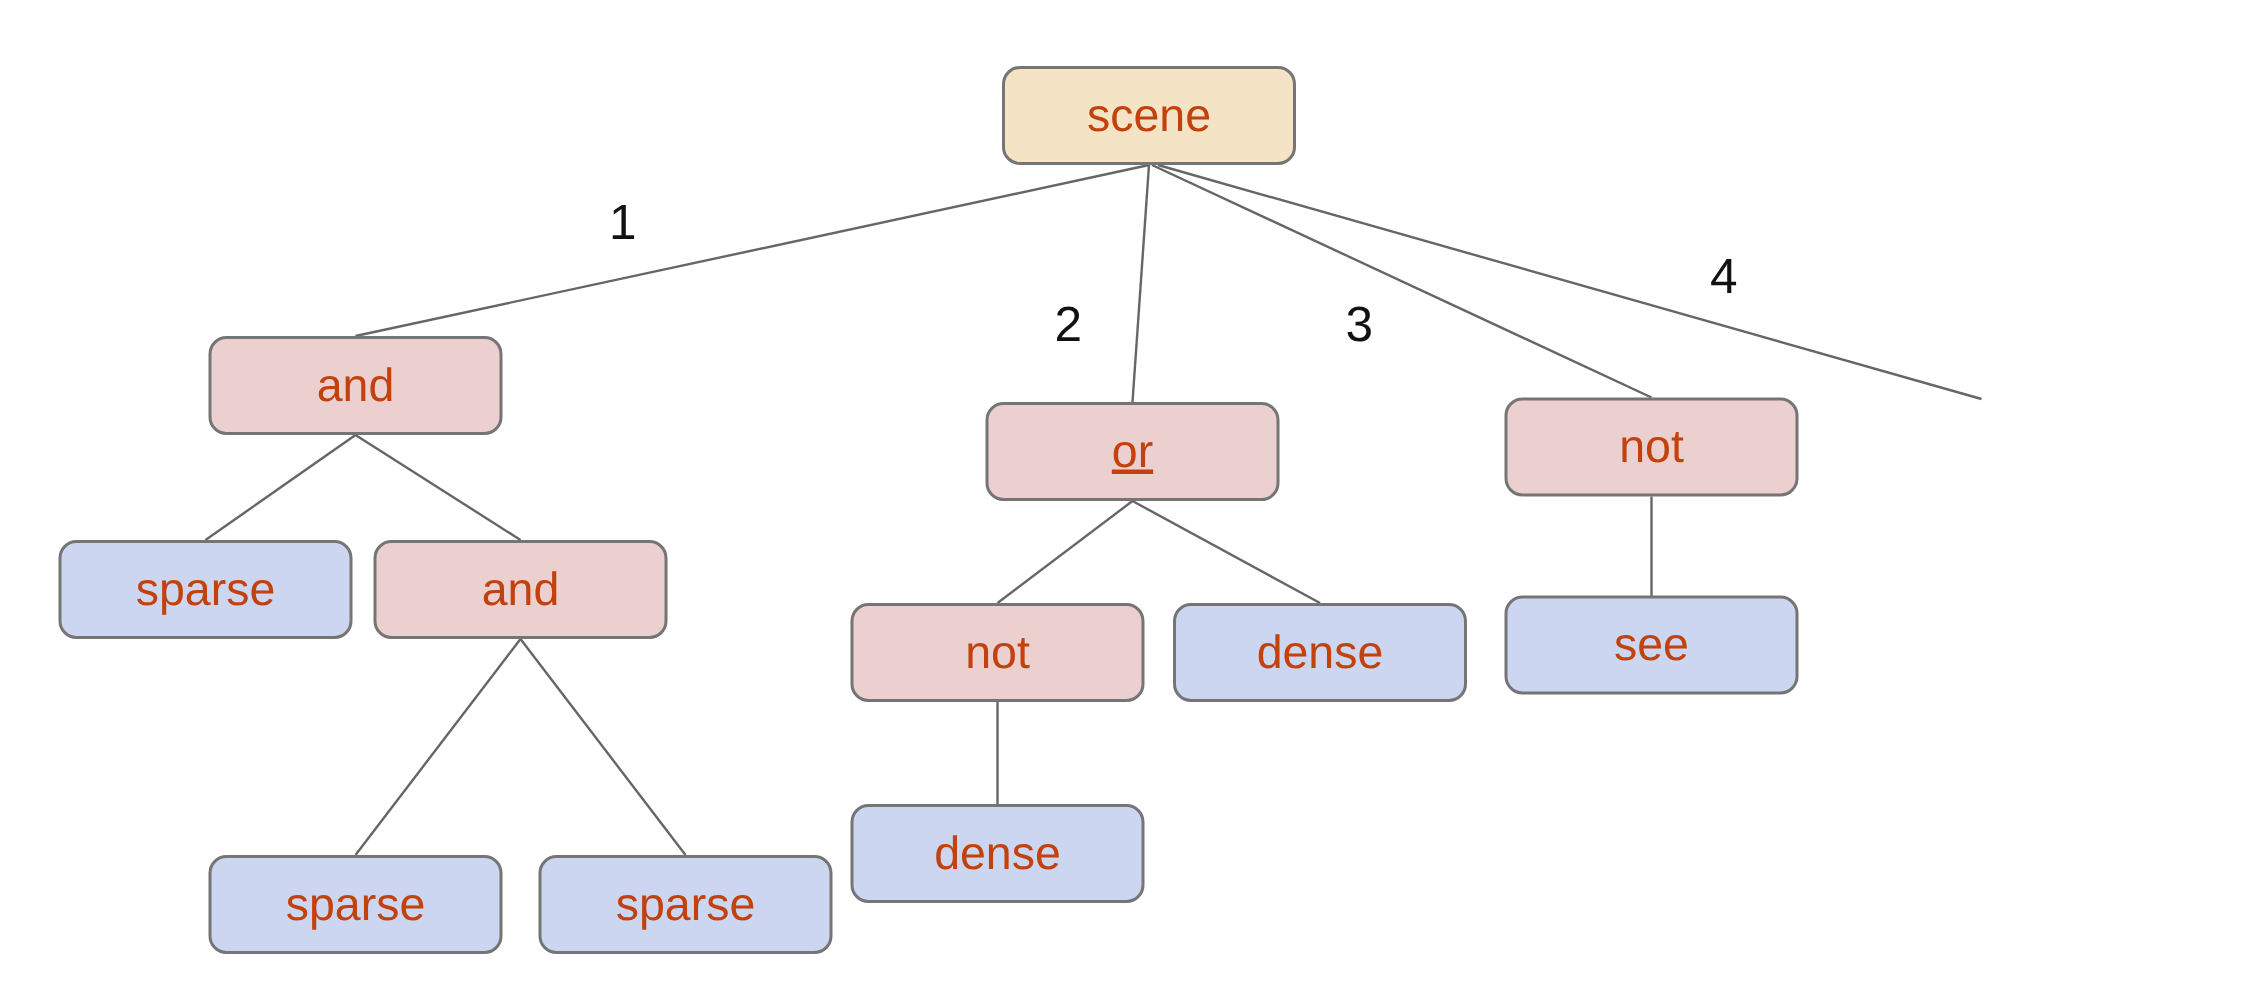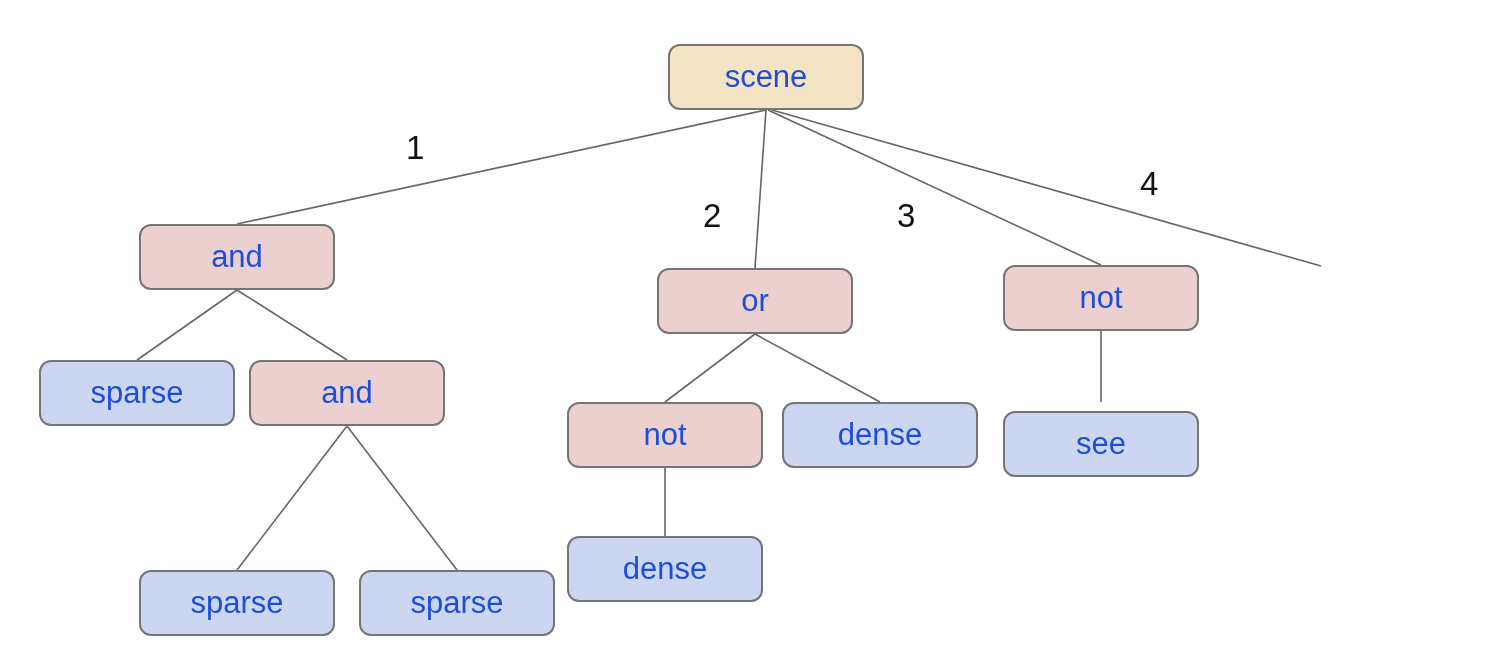--- a/index.html
+++ b/index.html
@@ -20,21 +20,21 @@
     position: absolute;
     width: 196px;
     height: 66px;
     box-sizing: border-box;
     border: 2px solid #757575;
     border-radius: 12px;
     display: flex;
     align-items: center;
     justify-content: center;
     font-size: 31px;
-    color: #1d4ed8;
+    color: #c2410c;
     white-space: nowrap;
   }
   .node.root     { background: #f5e3c5; }
   .node.operator { background: #ecd0d0; text-align: right; }
   .node.leaf     { background: #ccd6f0; }
   .edge-label {
     position: absolute;
     font-size: 33px;
     color: #111111;
     line-height: 1;
@@ -60,24 +60,24 @@
     <line x1="1101" y1="331" x2="1101" y2="402" stroke="#666666" stroke-width="1.6"></line>
   </svg>
 
   <span class="edge-label" style="left:406px; top:131px;">1</span>
   <span class="edge-label" style="left:703px; top:199px;">2</span>
   <span class="edge-label" style="left:897px; top:199px;">3</span>
   <span class="edge-label" style="left:1140px; top:167px;">4</span>
 
   <div class="node root" style="left:668px;  top:44px;">scene</div>
   <div class="node operator" style="left:139px;  top:224px;">and</div>
-  <div class="node operator" style="left:657px;  top:268px;">or</div>
+  <div class="node operator" style="left:657px;  top:268px;text-decoration:underline;">or</div>
   <div class="node operator" style="left:1003px; top:265px;">not</div>
   <div class="node leaf" style="left:39px;   top:360px;">sparse</div>
   <div class="node operator" style="left:249px;  top:360px;">and</div>
   <div class="node operator" style="left:567px;  top:402px;">not</div>
   <div class="node leaf" style="left:782px;  top:402px;">dense</div>
-  <div class="node leaf" style="left:1003px; top:411px;">see</div>
+  <div class="node leaf" style="left:1003px; top:397px;">see</div>
   <div class="node leaf" style="left:567px;  top:536px;">dense</div>
   <div class="node leaf" style="left:139px;  top:570px;">sparse</div>
   <div class="node leaf" style="left:359px;  top:570px;">sparse</div>
 
 </div>
 
 </body></html>

